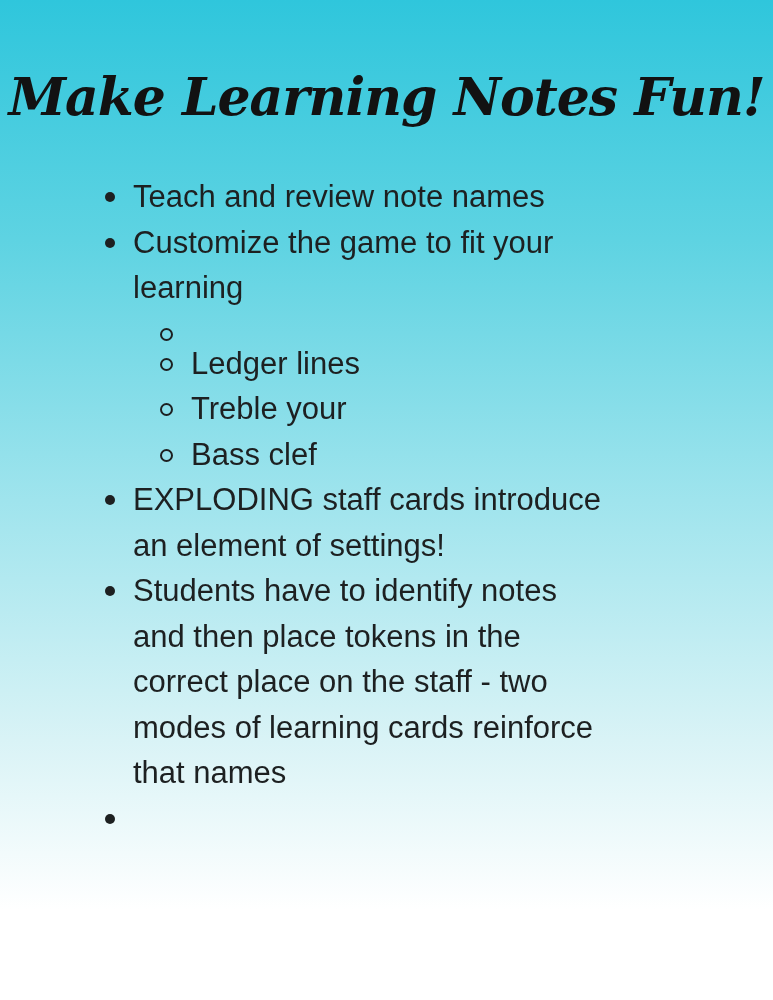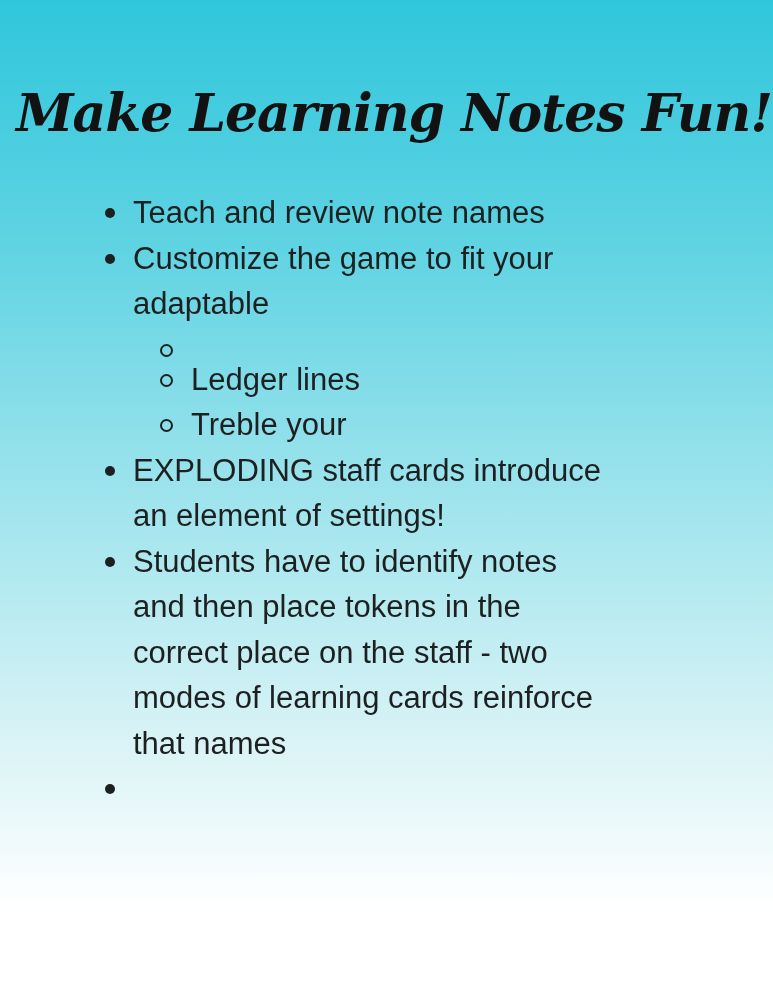--- a/index.html
+++ b/index.html
@@ -14,21 +14,21 @@
       #2fc6dc 0%,
       #5ed3e2 24%,
       #9fe4ed 50%,
       #d9f3f6 74%,
       #ffffff 91%,
       #ffffff 100%);
   }
 
   .title {
     padding-top: 66px;
-    margin: 16px;
+    margin: 0;
     text-align: center;
     font-family: "DejaVu Serif", cursive;
     font-style: italic;
     font-weight: 700;
     font-size: 52px;
     letter-spacing: -1px;
     line-height: 1.2;
     color: #121212;
     white-space: nowrap;
   }
@@ -83,21 +83,21 @@
       <span class="marker-dot"></span>
       <div class="txt">
         <span>Teach and review note names</span>
       </div>
     </li>
 
     <li>
       <span class="marker-dot"></span>
       <div class="txt">
         <span>Customize the game to fit your</span>
-        <span>adaptable</span>
+        <span>learning</span>
       </div>
     </li>
 
     <li>
       <span class="marker-circle"></span>
     </li>
 
     <li>
       <span class="marker-circle"></span>
       <div class="txt">
@@ -105,20 +105,26 @@
       </div>
     </li>
 
     <li>
       <span class="marker-circle"></span>
       <div class="txt">
         <span>Treble your</span>
       </div>
     </li>
 
+    <li>
+      <span class="marker-circle"></span>
+      <div class="txt">
+        <span>Bass clef</span>
+      </div>
+    </li>
 
     <li>
       <span class="marker-dot"></span>
       <div class="txt">
         <span>EXPLODING staff cards introduce</span>
         <span>an element of settings!</span>
       </div>
     </li>
 
     <li>

